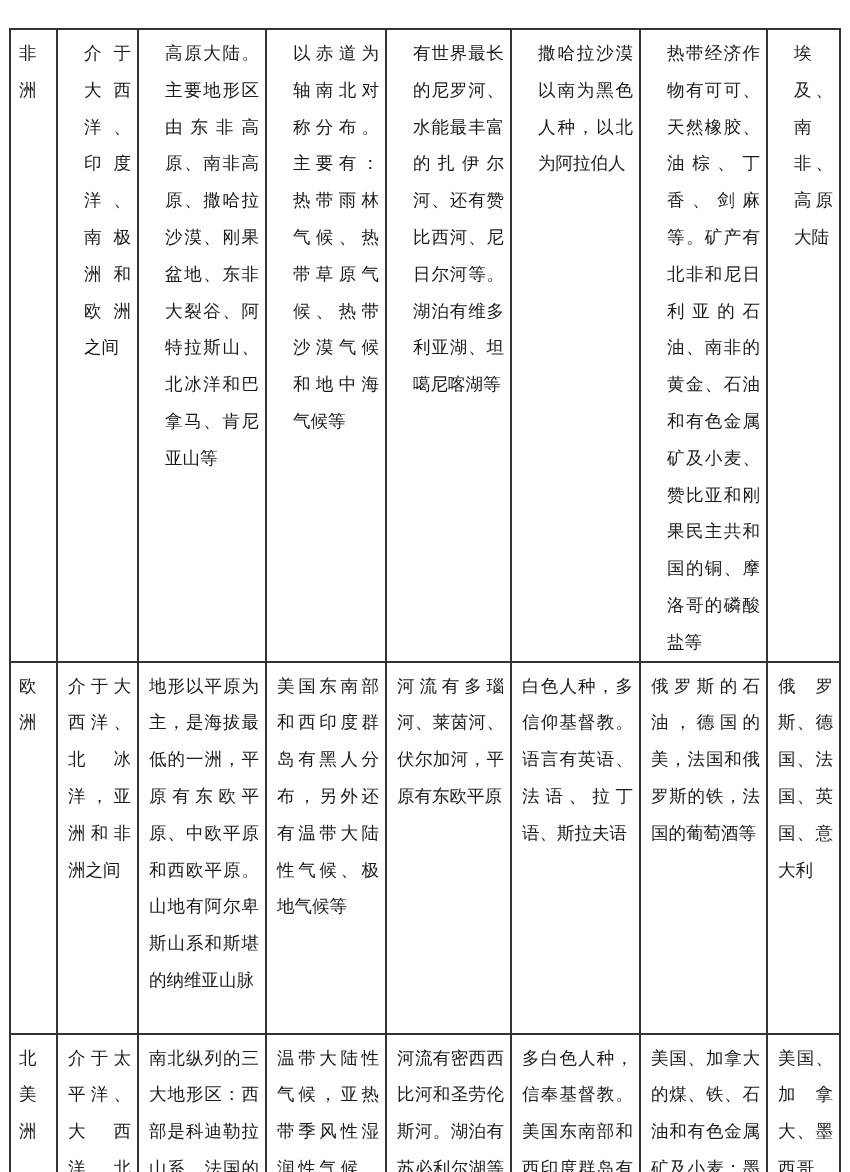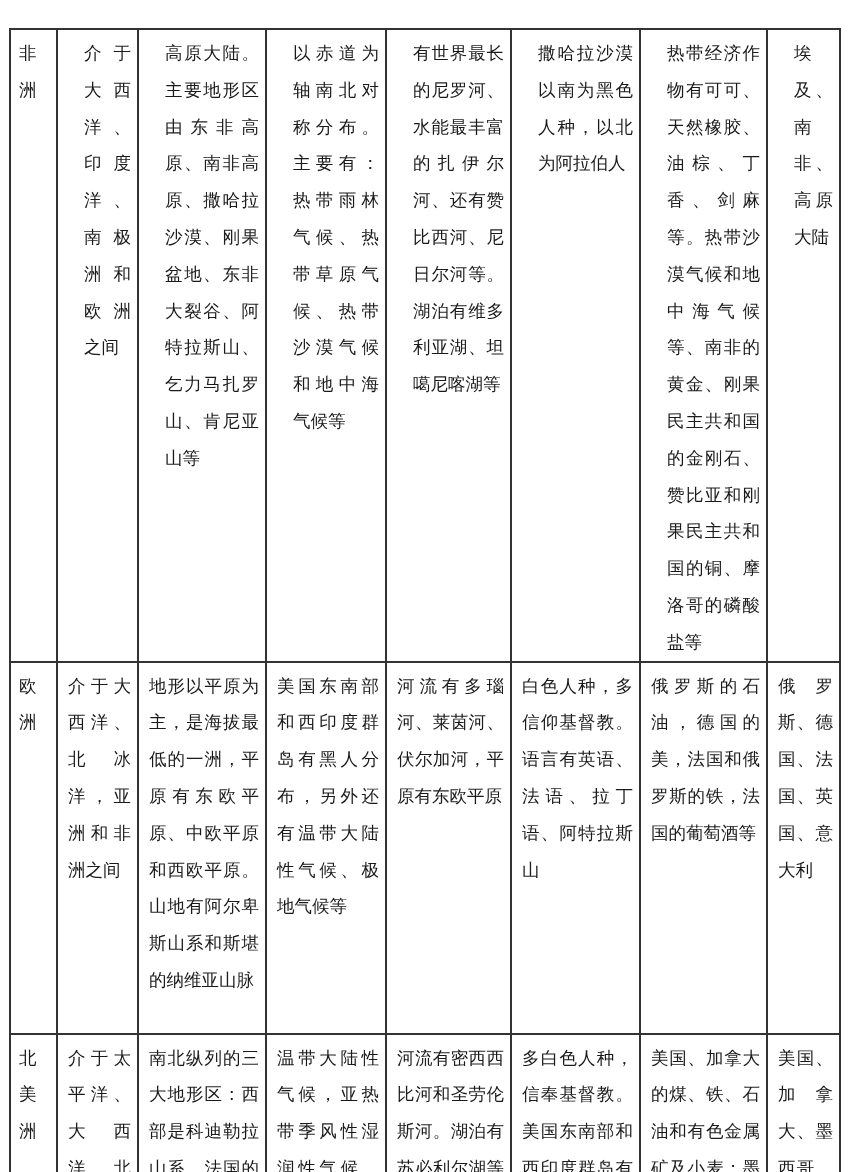--- a/index.html
+++ b/index.html
@@ -53,34 +53,34 @@
     <col style="width:120px">
     <col style="width:125px">
     <col style="width:129px">
     <col style="width:127px">
     <col style="width:73px">
   </colgroup>
   <tbody>
     <tr class="r1">
       <td class="name">非洲</td>
       <td>介于大西洋、印度洋、南极洲和欧洲之间</td>
-      <td>高原大陆。主要地形区由东非高原、南非高原、撒哈拉沙漠、刚果盆地、东非大裂谷、阿特拉斯山、乞力马扎罗山、肯尼亚山等</td>
+      <td>高原大陆。主要地形区由东非高原、南非高原、撒哈拉沙漠、刚果盆地、东非大裂谷、阿特拉斯山、北冰洋和巴拿马、肯尼亚山等</td>
       <td>以赤道为轴南北对称分布。主要有：热带雨林气候、热带草原气候、热带沙漠气候和地中海气候等</td>
       <td>有世界最长的尼罗河、水能最丰富的扎伊尔河、还有赞比西河、尼日尔河等。湖泊有维多利亚湖、坦噶尼喀湖等</td>
       <td>撒哈拉沙漠以南为黑色人种，以北为阿拉伯人</td>
-      <td>热带经济作物有可可、天然橡胶、油棕、丁香、剑麻等。热带沙漠气候和地中海气候等、南非的黄金、刚果民主共和国的金刚石、赞比亚和刚果民主共和国的铜、摩洛哥的磷酸盐等</td>
+      <td>热带经济作物有可可、天然橡胶、油棕、丁香、剑麻等。矿产有北非和尼日利亚的石油、南非的黄金、石油和有色金属矿及小麦、赞比亚和刚果民主共和国的铜、摩洛哥的磷酸盐等</td>
       <td>埃及、南非、高原大陆</td>
     </tr>
     <tr class="r2">
       <td class="name">欧洲</td>
       <td>介于大西洋、北冰洋，亚洲和非洲之间</td>
       <td>地形以平原为主，是海拔最低的一洲，平原有东欧平原、中欧平原和西欧平原。山地有阿尔卑斯山系和斯堪的纳维亚山脉</td>
       <td>美国东南部和西印度群岛有黑人分布，另外还有温带大陆性气候、极地气候等</td>
       <td>河流有多瑙河、莱茵河、伏尔加河，平原有东欧平原</td>
-      <td>白色人种，多信仰基督教。语言有英语、法语、拉丁语、阿特拉斯山</td>
+      <td>白色人种，多信仰基督教。语言有英语、法语、拉丁语、斯拉夫语</td>
       <td>俄罗斯的石油，德国的美，法国和俄罗斯的铁，法国的葡萄酒等</td>
       <td>俄罗斯、德国、法国、英国、意大利</td>
     </tr>
     <tr class="r3">
       <td class="name">北美洲</td>
       <td>介于太平洋、大西洋、北冰洋和巴拿马</td>
       <td>南北纵列的三大地形区：西部是科迪勒拉山系，法国的葡萄酒等，东部是</td>
       <td>温带大陆性气候，亚热带季风性湿润性气候、热带草原气候、地中海</td>
       <td>河流有密西西比河和圣劳伦斯河。湖泊有苏必利尔湖等北美五大湖</td>
       <td>多白色人种，信奉基督教。美国东南部和西印度群岛有黑人分布，土著居民</td>

